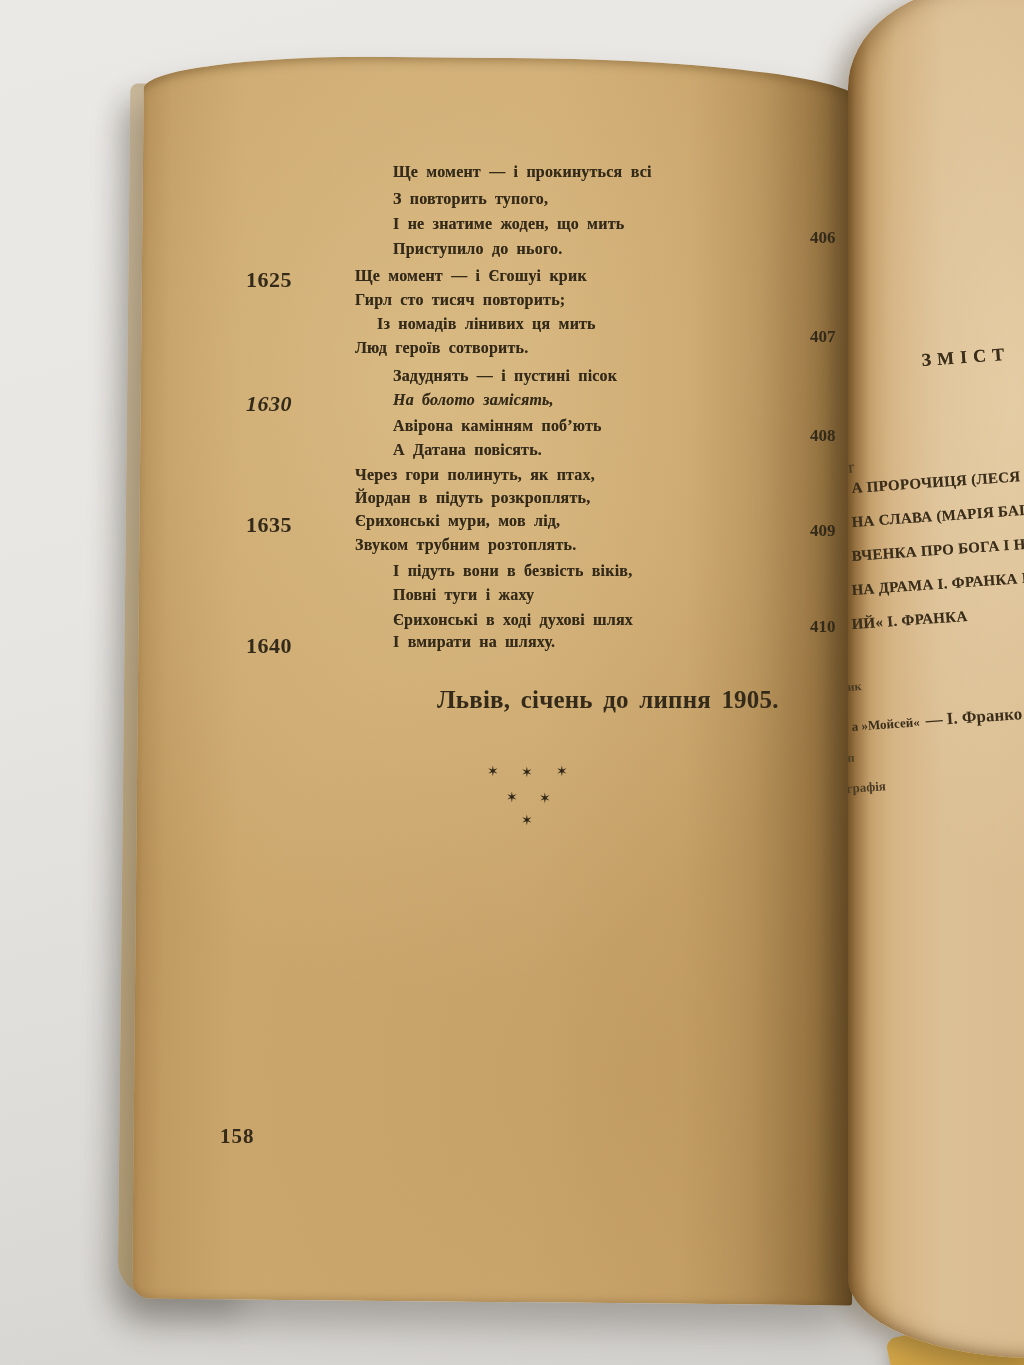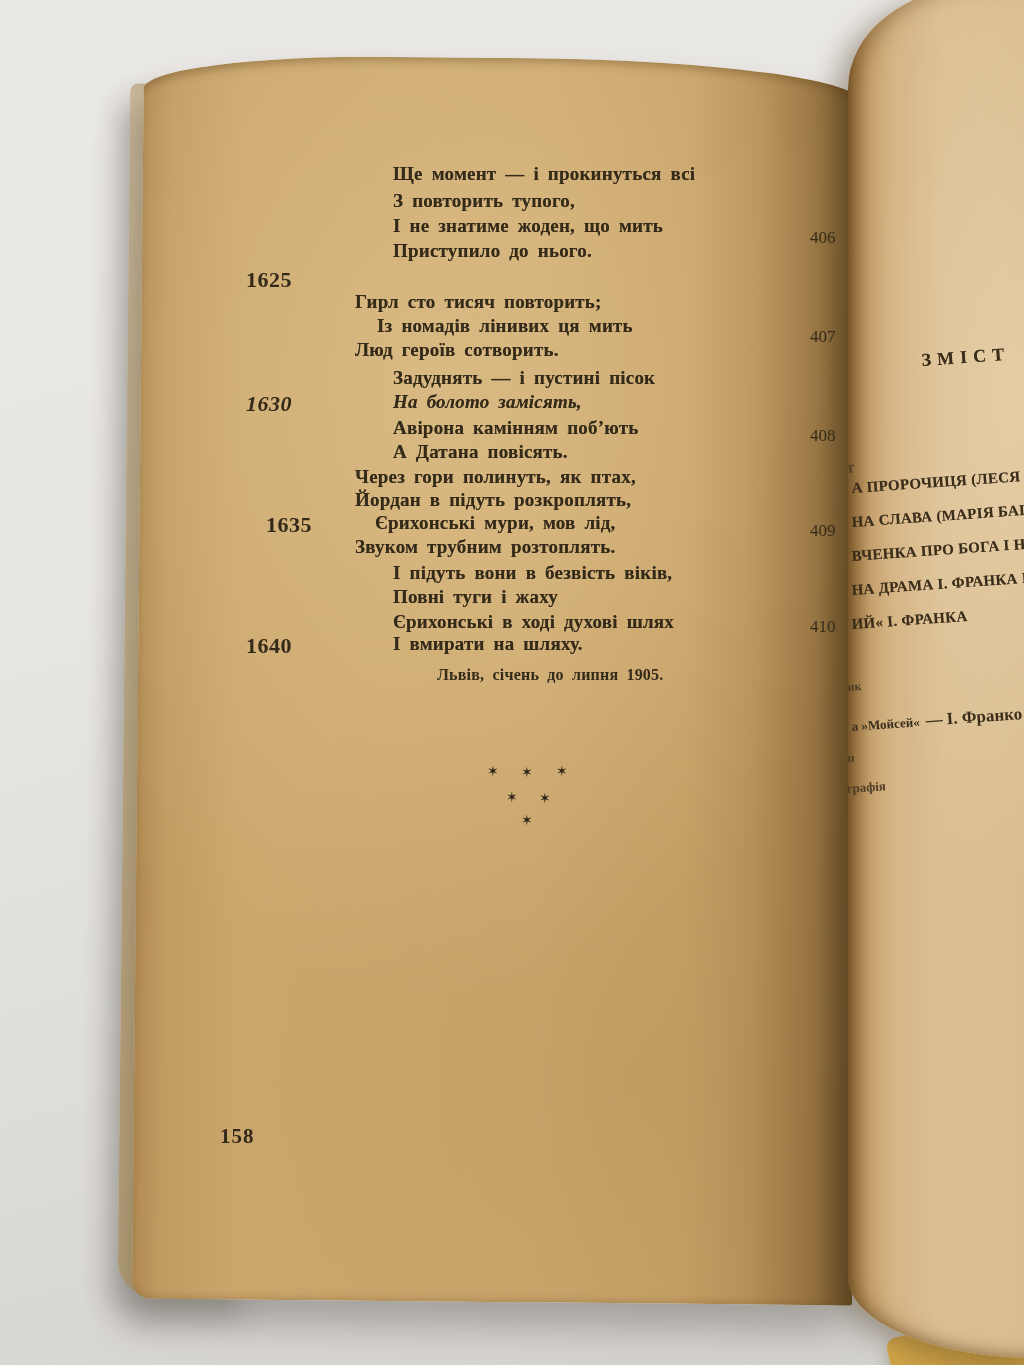--- a/index.html
+++ b/index.html
@@ -47,25 +47,25 @@
       radial-gradient(120% 60% at 85% 30%, rgba(248,232,198,.35) 0%, rgba(248,232,198,0) 60%),
       linear-gradient(90deg,#8d6a3c 0%,#b18a55 4%,#caa671 11%,#d6b586 24%,#dcc095 48%,#d9bc90 100%);
     box-shadow:-14px 8px 26px rgba(70,55,30,.38), inset 16px 0 24px -8px rgba(92,60,20,.55), inset 0 -10px 14px -8px rgba(92,60,20,.35);
     overflow:hidden;
   }
 
   
   .text-layer{z-index:10;color:#342a19;}
   .poem-line{position:absolute;left:0;width:860px;height:24px;white-space:nowrap;}
   .line-num{position:absolute;left:246px;top:0;font-size:22px;font-weight:700;letter-spacing:.5px;}
-  .line-text{position:absolute;top:0;font-size:19px;font-weight:700;letter-spacing:.2px;word-spacing:4px;text-shadow:0 0 .5px rgba(52,42,25,.55);text-align:right;}
+  .line-text{position:absolute;top:0;font-size:16px;font-weight:700;letter-spacing:.2px;word-spacing:4px;text-shadow:0 0 .5px rgba(52,42,25,.55);text-align:right;}
   .indent1{left:355px;}
   .indent2{left:393px;}
-  .margin-num{position:absolute;left:810px;width:42px;font-size:17px;font-weight:400;white-space:nowrap;}
-  .date-line{position:absolute;left:437px;top:666px;font-size:16px;font-weight:700;word-spacing:4px;letter-spacing:.2px;}
+  .margin-num{position:absolute;left:810px;width:42px;font-size:17px;font-weight:700;white-space:nowrap;}
+  .date-line{position:absolute;left:437px;top:686px;font-size:25px;font-weight:700;word-spacing:4px;letter-spacing:.2px;}
   .star{position:absolute;font-family:"DejaVu Sans",sans-serif;font-size:14px;color:#2e2517;}
   .folio{position:absolute;left:220px;top:1124px;font-size:21px;font-weight:700;letter-spacing:1px;}
 
   
   .rp-text{position:absolute;transform:rotate(-4deg);transform-origin:left top;color:#3a2e1b;white-space:nowrap;font-weight:700;}
   .rp-heading{font-size:18px;letter-spacing:6px;text-shadow:0 0 .5px rgba(58,46,27,.6);}
   .rp-entry{font-size:15px;letter-spacing:.3px;text-shadow:0 0 .4px rgba(58,46,27,.5);}
   .rp-frag{color:#4a3c24;}
   .rp-credit-small{font-size:13px;margin-right:6px;}
   .rp-credit-large{font-size:17px;}
@@ -101,20 +101,21 @@
         <span class="line-text indent2">З повторить тупого,</span>
       </div>
       <div class="poem-line" style="top: 215px;">
         <span class="line-text indent2">І не знатиме жоден, що мить</span>
       </div>
       <div class="poem-line" style="top: 240px;">
         <span class="line-text indent2">Приступило до нього.</span>
       </div>
       <div class="poem-line" style="top: 267px;">
         <span class="line-num">1625</span>
+        <span class="line-text indent1">Ще момент — і Єгошуі крик</span>
       </div>
       <div class="poem-line" style="top: 291px;">
         <span class="line-text indent1">Гирл сто тисяч повторить;</span>
       </div>
       <div class="poem-line" style="top: 315px; margin-left: 22px;">
         <span class="line-text indent1">Із номадів лінивих ця мить</span>
       </div>
       <div class="poem-line" style="top: 339px;">
         <span class="line-text indent1">Люд героїв сотворить.</span>
       </div>
@@ -130,21 +131,21 @@
       </div>
       <div class="poem-line" style="top: 441px;">
         <span class="line-text indent2">А Датана повісять.</span>
       </div>
       <div class="poem-line" style="top: 466px;">
         <span class="line-text indent1">Через гори полинуть, як птах,</span>
       </div>
       <div class="poem-line" style="top: 489px;">
         <span class="line-text indent1">Йордан в підуть розкроплять,</span>
       </div>
-      <div class="poem-line" style="top: 512px; margin-left: 20px;">
+      <div class="poem-line" style="top: 512px;">
         <span class="line-num">1635</span>
         <span class="line-text indent1">Єрихонські мури, мов лід,</span>
       </div>
       <div class="poem-line" style="top: 536px;">
         <span class="line-text indent1">Звуком трубним розтоплять.</span>
       </div>
       <div class="poem-line" style="top: 562px;">
         <span class="line-text indent2">І підуть вони в безвість віків,</span>
       </div>
       <div class="poem-line" style="top: 586px;">

